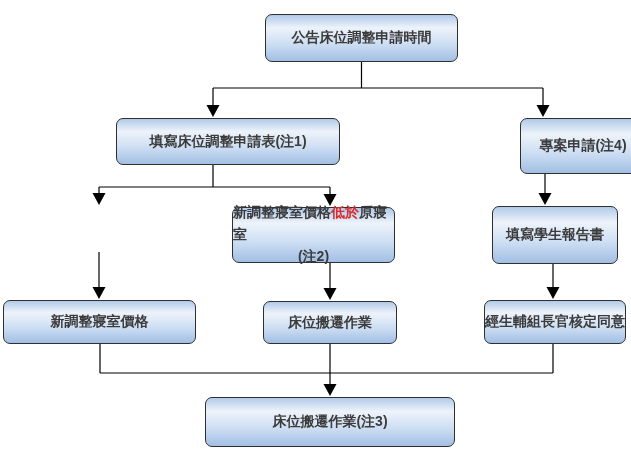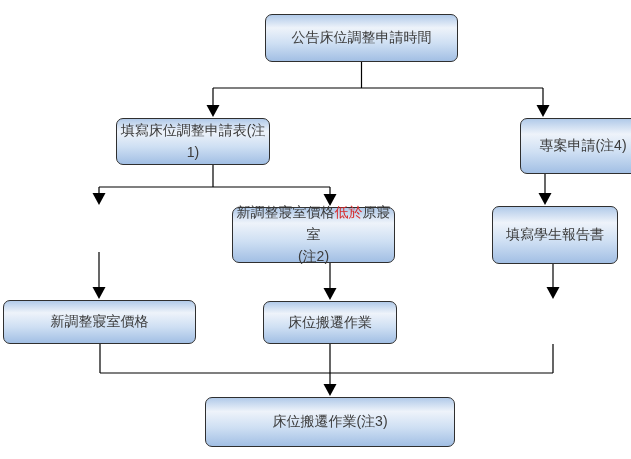--- a/index.html
+++ b/index.html
@@ -13,21 +13,21 @@
     font-family:"Liberation Sans","DejaVu Sans",sans-serif;overflow:hidden;
   }
   .connector-layer{position:absolute;left:0;top:0;}
   .connector-layer path{stroke:var(--connector);stroke-width:1.2;fill:none;}
   .connector-layer polygon{fill:var(--connector);stroke:none;}
   .node{
     position:absolute;box-sizing:border-box;
     border:1px solid var(--box-border);border-radius:7px;
     background:linear-gradient(180deg,var(--box-gradient-top) 0%,var(--box-gradient-light) 28%,var(--box-gradient-mid) 62%,var(--box-gradient-bottom) 100%);
     display:flex;flex-direction:column;align-items:center;justify-content:center;
-    color:var(--text);font-size:14px;line-height:1.55;text-align:center;
+    color:var(--text);font-size:14px;line-height:1.55;text-align:left;font-weight:bold;
   }
   .hl{color:var(--highlight-red);}
 </style>
 </head>
 <body>
 
 <div class="canvas">
 
   <svg class="connector-layer" width="631" height="459">
     <path d="M361.5,62 V88 M213,88 H543 M213,88 V105 M543,88 V105"></path>
@@ -51,21 +51,21 @@
     <polygon points="546.5,287 559.5,287 553,299"></polygon>
 
     <path d="M100,344 V373 M330,344 V373 M553,344 V373 M100,373 H553 M330,373 V385"></path>
     <polygon points="323.5,384 336.5,384 330,396"></polygon>
   </svg>
 
   <div class="node" style="left:265px;top:14px;width:193px;height:48px">
     <div>公告床位調整申請時間</div>
   </div>
 
-  <div class="node" style="left:116px;top:118px;width:154px;height:47px">
+  <div class="node" style="left:116px;top:118px;width:224px;height:47px">
     <div>填寫床位調整申請表(注1)</div>
   </div>
 
   <div class="node" style="left:520px;top:118px;width:126px;height:56px">
     <div>專案申請(注4)</div>
   </div>
 
 
   <div class="node" style="left:232px;top:207px;width:163px;height:56px">
     <div><span>新調整寢室價格</span><span class="hl">低於</span><span>原寢室</span></div>
@@ -77,18 +77,21 @@
   </div>
 
   <div class="node" style="left:3px;top:300px;width:193px;height:44px">
     <div>新調整寢室價格</div>
   </div>
 
   <div class="node" style="left:263px;top:301px;width:134px;height:43px">
     <div>床位搬遷作業</div>
   </div>
 
+  <div class="node" style="left:484px;top:300px;width:142px;height:44px">
+    <div>經生輔組長官核定同意</div>
+  </div>
 
   <div class="node" style="left:205px;top:397px;width:250px;height:50px">
     <div>床位搬遷作業(注3)</div>
   </div>
 
 </div>
 
 </body></html>

